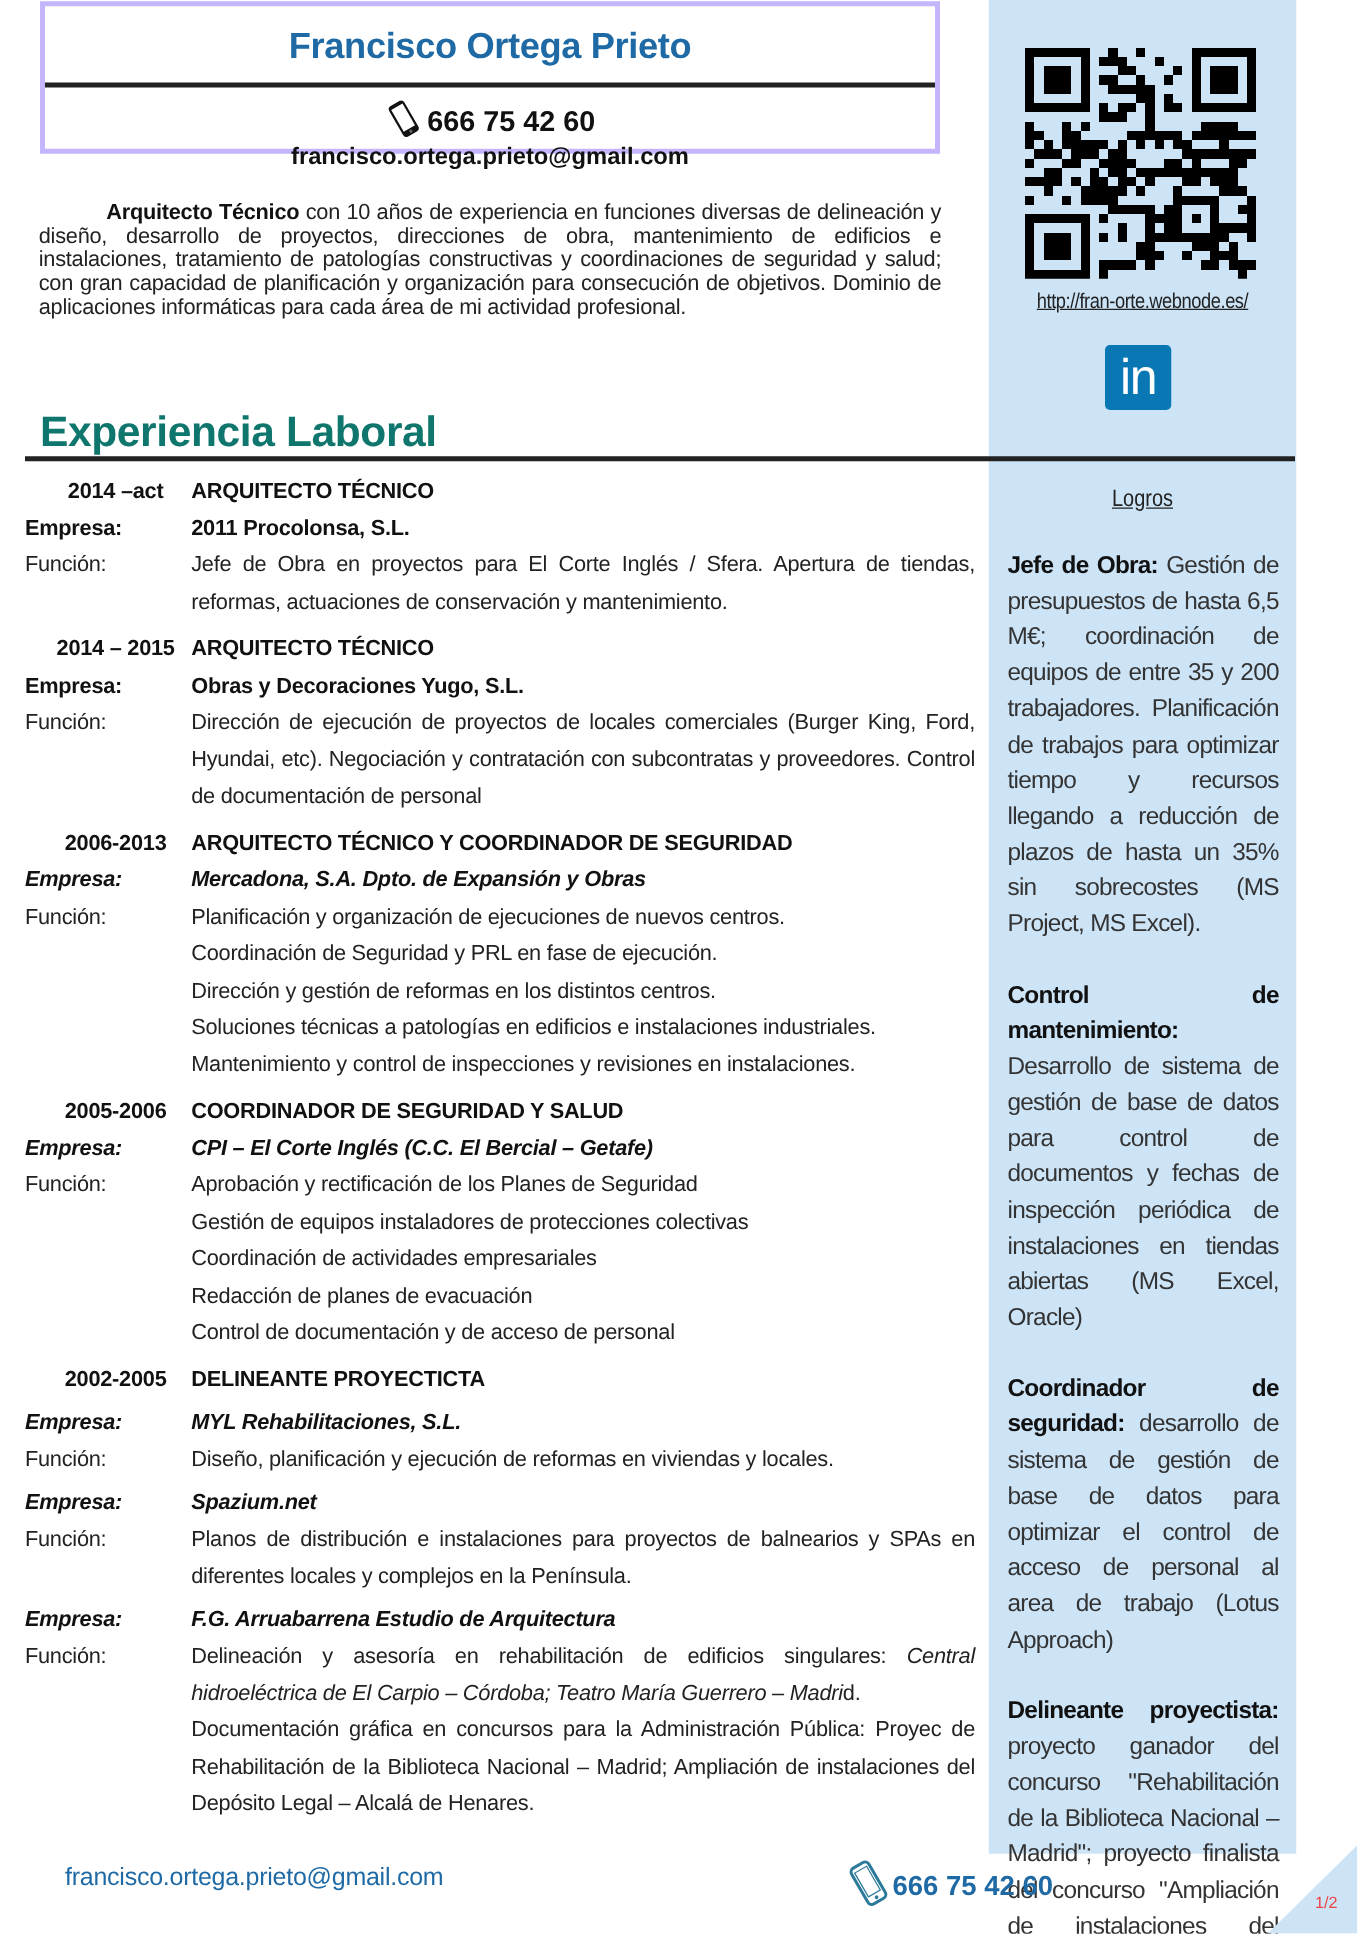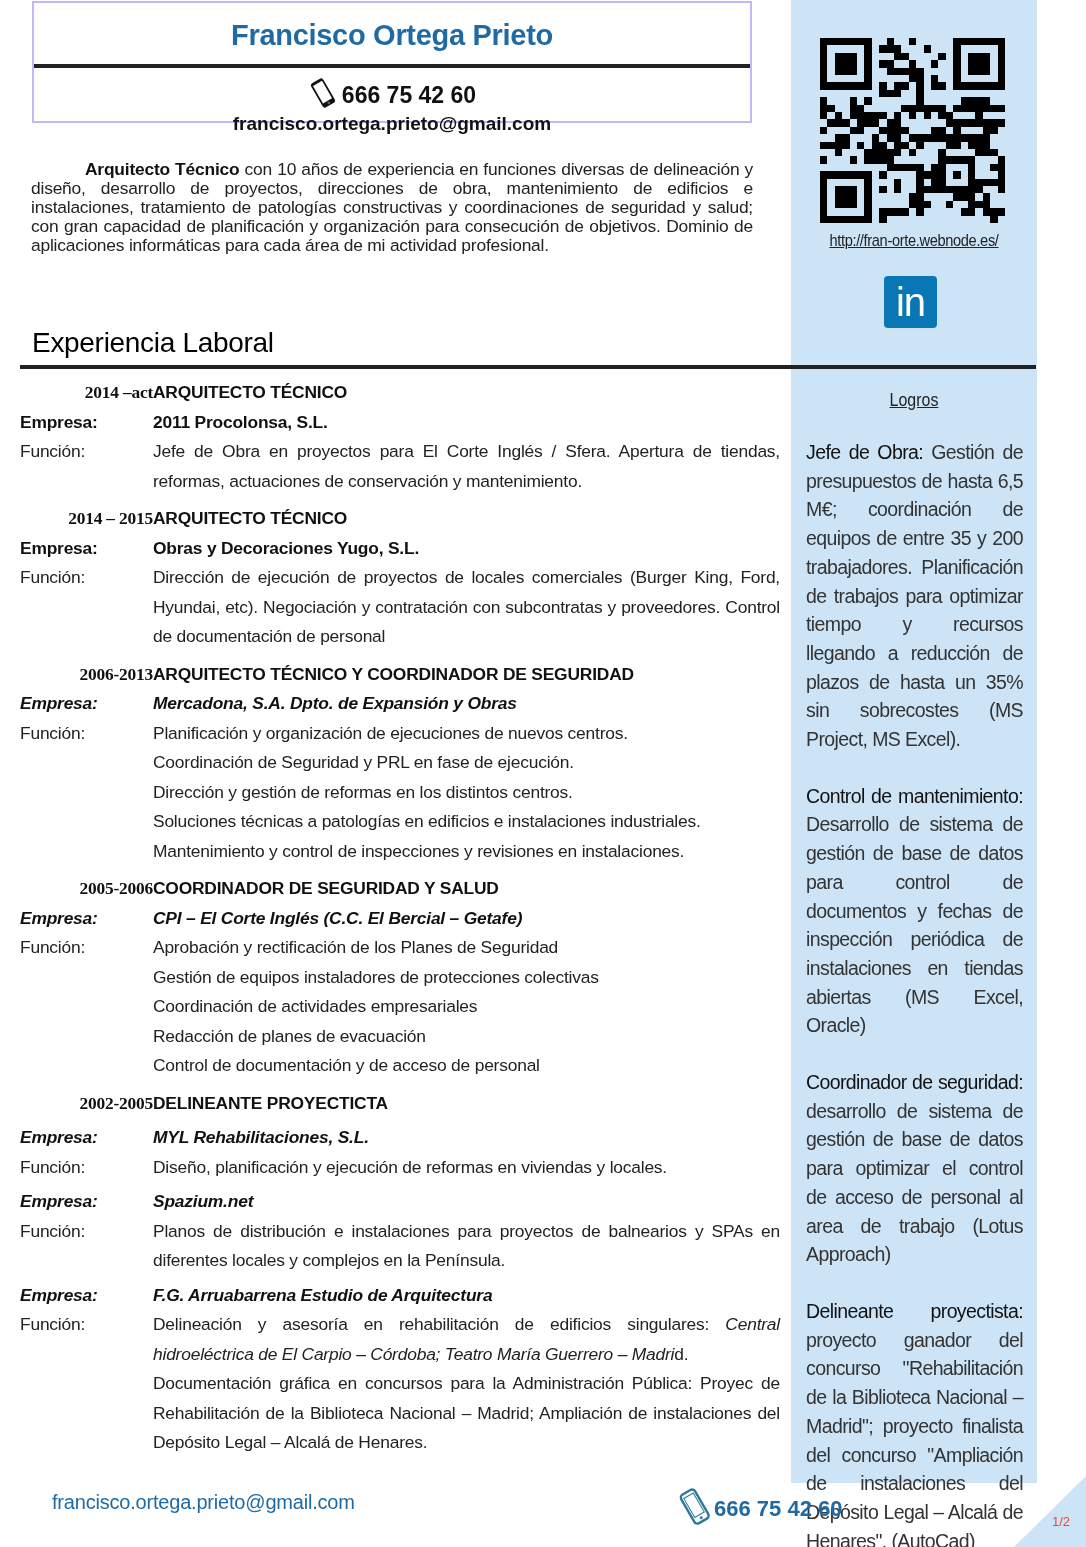--- a/index.html
+++ b/index.html
@@ -29,26 +29,26 @@
     position: absolute; left: 791px; top: 389px; width: 246px; text-align: center;
     font-size: 19px; color: #222; text-decoration: underline;
     transform: scaleX(0.84); transform-origin: center;
   }
   .achievements { position: absolute; left: 806px; top: 438px; width: 217px; }
   .ach {
     font-size: 19.5px; line-height: 28.7px; color: #333; text-align: justify;
     margin-bottom: 28px; letter-spacing: -0.6px;
     font-family: "Liberation Sans Narrow", "Liberation Sans", sans-serif;
   }
-  .ach b { color: #111; font-weight: normal; }
+  .ach b { color: #111; font-weight: bold; }
 
   
   .header-box {
     position: absolute; left: 32px; top: 1px; width: 720px; height: 122px;
-    border: 2px solid #c4b5fd;
+    border: 4px solid #c4b5fd;
     padding-left: 10px;
   }
   .name {
     position: absolute; left: 0; top: 16px; width: 100%; text-align: center;
     font-family: "Liberation Sans", sans-serif; font-size: 29px; font-weight: bold; color: #1f6aa5;
     letter-spacing: -0.3px;
   }
   .header-rule { position: absolute; left: 0; top: 61px; width: 100%; height: 4px; background: #222; }
   .phone-line {
     position: absolute; left: 0; top: 74px; width: 100%; text-align: center;
@@ -64,31 +64,31 @@
   .summary {
     position: absolute; left: 31px; top: 160px; width: 722px;
     font-size: 17.4px; line-height: 19px; text-align: justify; color: #222;
     text-indent: 54px; letter-spacing: -0.2px;
   }
   .summary b { color: #111; }
 
   
   .section-title {
     position: absolute; left: 32px; top: 327px;
-    font-size: 28px; font-weight: normal; color: #000000; letter-spacing: -0.3px;
+    font-size: 34px; font-weight: bold; color: #0f766e; letter-spacing: -0.3px;
   }
   .section-rule { position: absolute; left: 20px; top: 365px; width: 1016px; height: 4px; background: #222; }
 
   
   .experience { position: absolute; left: 20px; top: 378px; width: 760px; }
   .job { margin-bottom: 8px; }
   .row { display: flex; font-size: 17.4px; line-height: 29.5px; letter-spacing: -0.2px; }
   .lbl { width: 133px; flex: none; padding-right: 26px; color: #222; }
   .val { flex: 1; color: #222; }
-  .row.period .lbl { text-align: right; padding-left: 12px; padding-right: 0; font-weight: bold; color: #111; font-family: Liberation Serif, serif; }
+  .row.period .lbl { text-align: center; padding-left: 12px; padding-right: 0; font-weight: bold; color: #111; }
   .row.period .val { font-weight: bold; color: #111; }
   .row.company .lbl { font-weight: bold; color: #111; }
   .row.company .val { font-weight: bold; color: #111; }
   .row.company.ital .lbl, .row.company.ital .val { font-style: italic; }
   .row.func .val { text-align: justify; }
   .line { display: block; }
   .sub-block { margin-top: 5px; }
 
   
   .footer-email {

